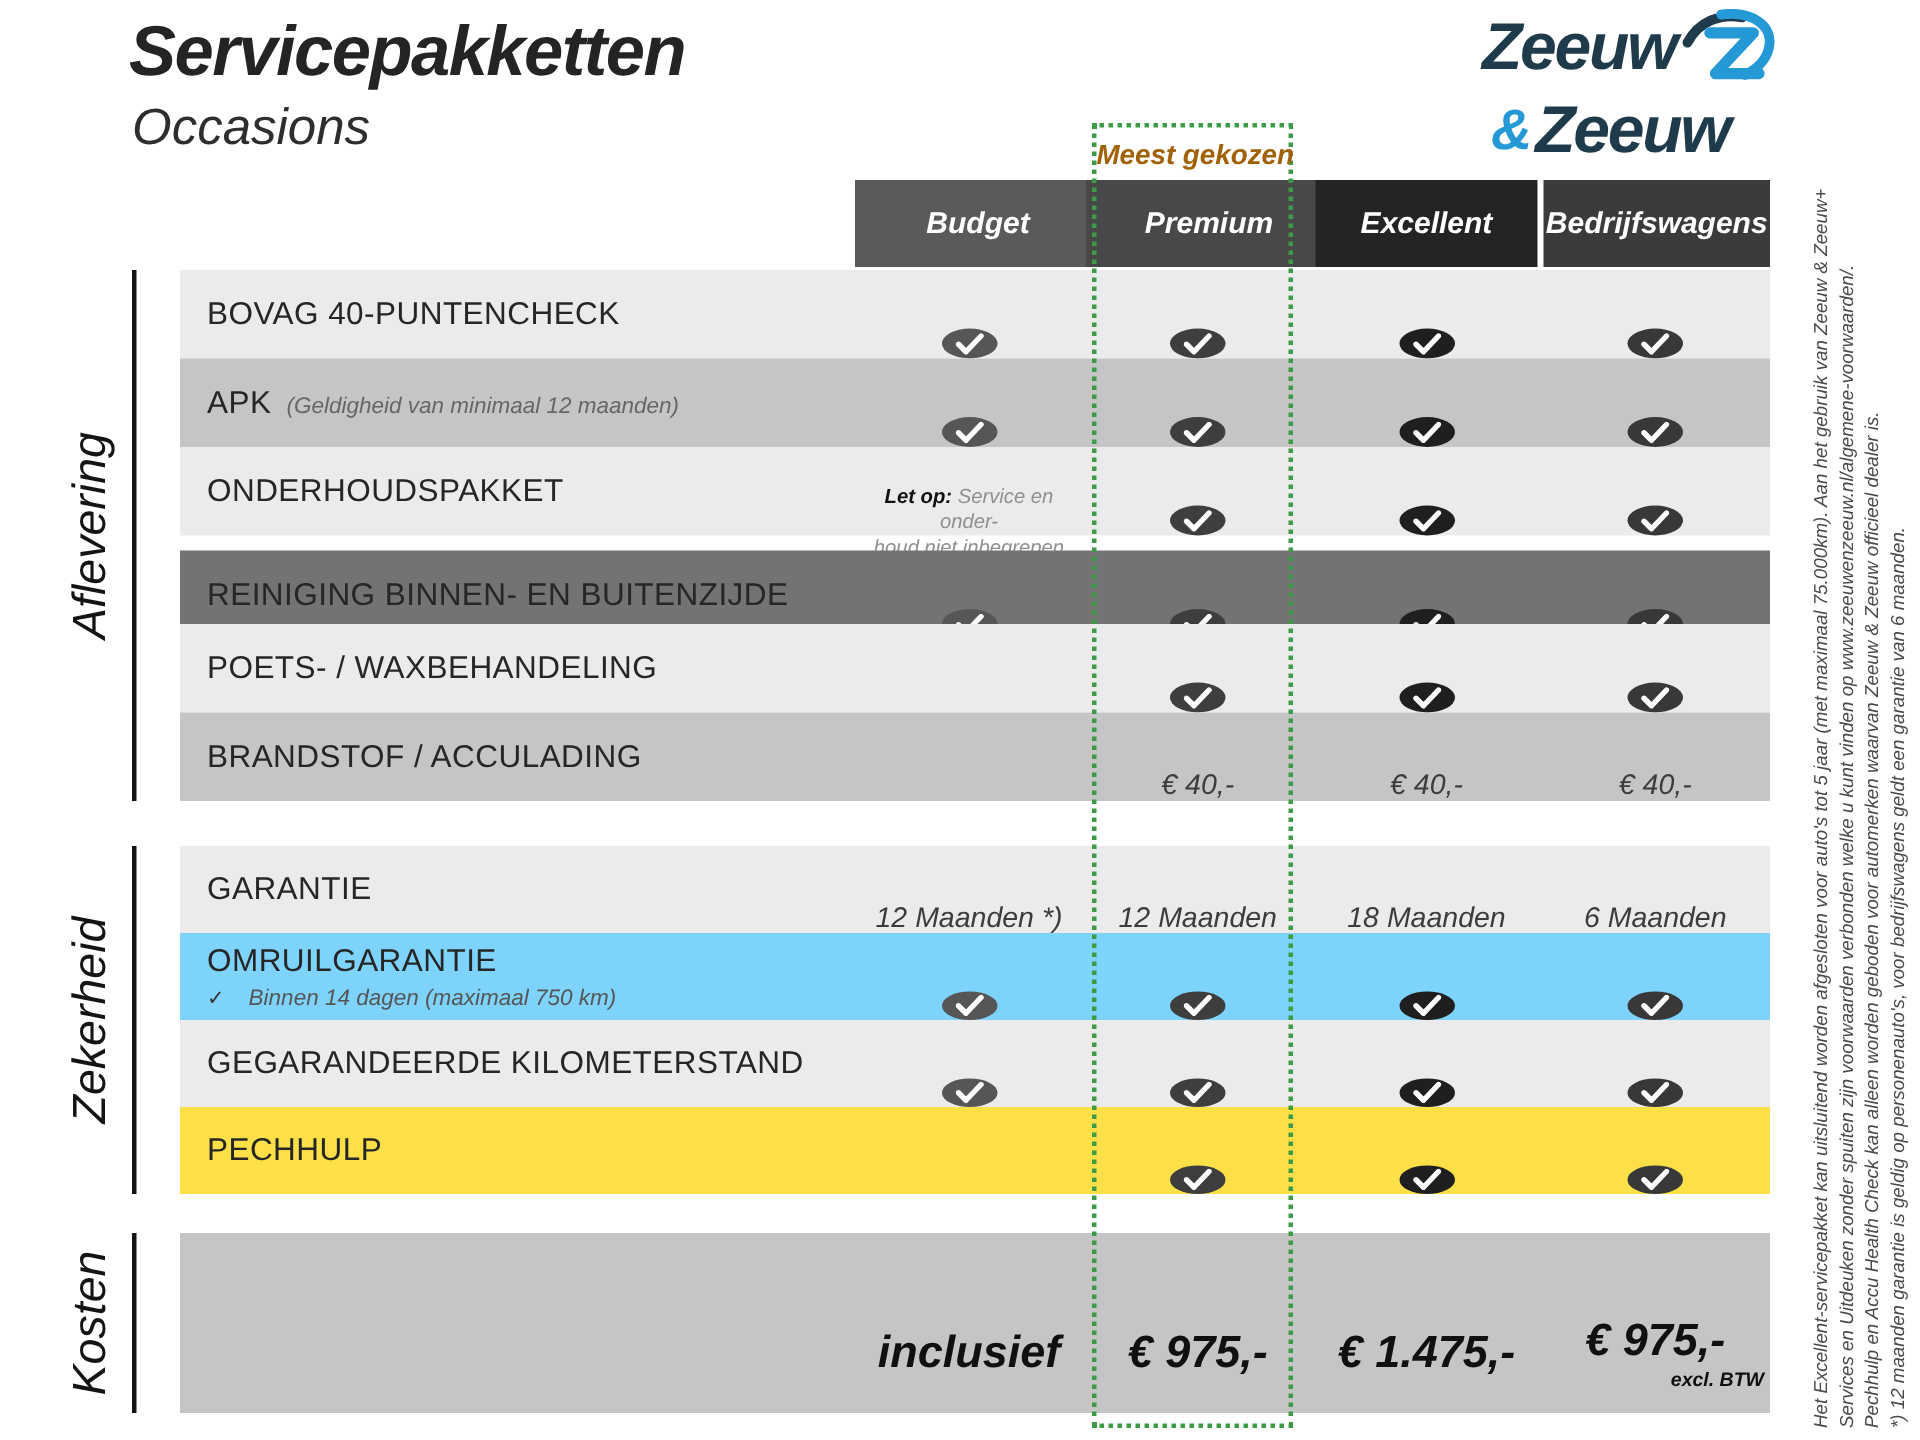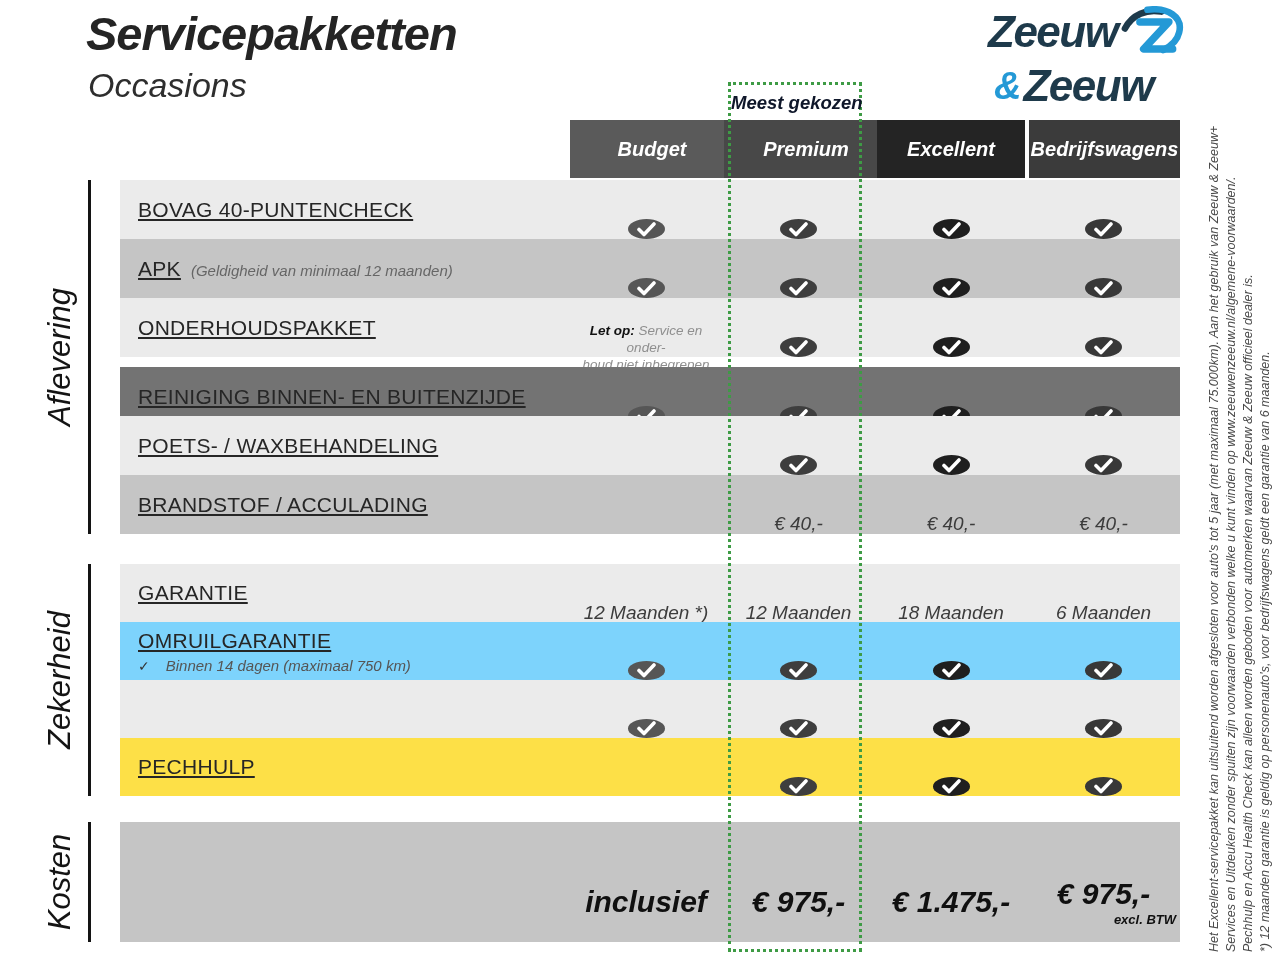--- a/index.html
+++ b/index.html
@@ -18,41 +18,41 @@
   .logo-amp{font-size:38px;line-height:44px;font-weight:bold;font-style:italic;color:#2499d6;margin-right:2px;}
   .z-icon{margin-left:2px;margin-top:-4px;}
 
   
   .hcell{position:absolute;display:flex;align-items:center;justify-content:center;color:#ffffff;
          font-size:20px;font-weight:bold;font-style:italic;}
   .trow{position:absolute;left:120px;width:1060px;}
   .row-label{position:absolute;left:0;top:0;bottom:0;width:452px;padding-left:18px;box-sizing:border-box;
              display:flex;flex-direction:column;justify-content:center;}
   .title-line{display:flex;align-items:baseline;white-space:nowrap;}
-  .row-title{font-size:21px;color:#262626;letter-spacing:.3px;text-decoration:underline;}
+  .row-title{font-size:21px;color:#262626;letter-spacing:.3px;}
   .inline-note{font-style:italic;font-size:15px;color:#666666;margin-left:10px;}
   .row-subnote{font-style:italic;font-size:15px;color:#555555;margin-top:4px;white-space:nowrap;}
   .row-subnote .tick{font-style:normal;font-size:14px;color:#333333;margin-right:16px;}
   .cell{position:absolute;top:0;bottom:0;display:flex;flex-direction:column;align-items:center;justify-content:center;margin-top:39px;}
   .cell-text{font-style:italic;font-size:19px;color:#3c3c3c;white-space:nowrap;}
   .check-circle{width:37px;height:37px;border-radius:50%;display:flex;align-items:center;justify-content:center;}
   .note{font-style:italic;font-size:13.5px;line-height:17px;color:#8f8f8f;text-align:center;}
   .note b{color:#111111;}
   .price{font-size:30px;font-weight:bold;font-style:italic;color:#101010;white-space:nowrap;}
   .price-sub{font-size:13px;font-weight:bold;font-style:italic;color:#101010;margin-top:1px;align-self:flex-end;margin-right:4px;}
 
   .sec-line{position:absolute;left:88px;width:3px;background:#141414;}
   .sec-label{position:absolute;font-style:italic;font-size:31px;color:#141414;text-align:center;
              white-space:nowrap;transform:rotate(-90deg);}
 
   
   .highlight-box{position:absolute;left:728px;top:82px;width:134px;height:870px;box-sizing:border-box;
                  border:3px dotted #3e9b45;z-index:5;pointer-events:none;}
   .highlight-label{position:absolute;top:7px;left:0;right:0;text-align:center;font-weight:bold;
-                   font-style:italic;font-size:18.5px;color:#0f172a;white-space:nowrap;}
+                   font-style:italic;font-size:18.5px;color:#a16207;white-space:nowrap;}
 
   
   .disclaimer{position:absolute;left:1206px;top:952px;width:840px;transform:rotate(-90deg);
               transform-origin:0 0;font-style:italic;font-size:12.5px;line-height:17px;color:#4a4a4a;}
   .disclaimer div{white-space:nowrap;}
 </style>
 </head>
 <body>
 
 <div class="canvas">
@@ -321,20 +321,25 @@
         </div>
         <div class="cell" style="left: 907px; width: 153px;">
           <div class="check-circle" style="background: rgb(56, 56, 56);">
             <svg width="19" height="15" viewBox="0 0 19 15">
               <path d="M2 7.5 L7 12.5 L17 2" fill="none" stroke="#ffffff" stroke-width="3.6" stroke-linecap="round" stroke-linejoin="round"></path>
             </svg>
           </div>
         </div>
       </div>
       <div class="trow" style="top: 680px; height: 58px; background: rgb(235, 235, 235);">
+        <div class="row-label">
+          <div class="title-line">
+            <span class="row-title">GEGARANDEERDE KILOMETERSTAND</span>
+          </div>
+        </div>
         <div class="cell" style="left: 450px; width: 152px;">
           <div class="check-circle" style="background: rgb(86, 86, 86);">
             <svg width="19" height="15" viewBox="0 0 19 15">
               <path d="M2 7.5 L7 12.5 L17 2" fill="none" stroke="#ffffff" stroke-width="3.6" stroke-linecap="round" stroke-linejoin="round"></path>
             </svg>
           </div>
         </div>
         <div class="cell" style="left: 602px; width: 153px;">
           <div class="check-circle" style="background: rgb(62, 62, 62);">
             <svg width="19" height="15" viewBox="0 0 19 15">

